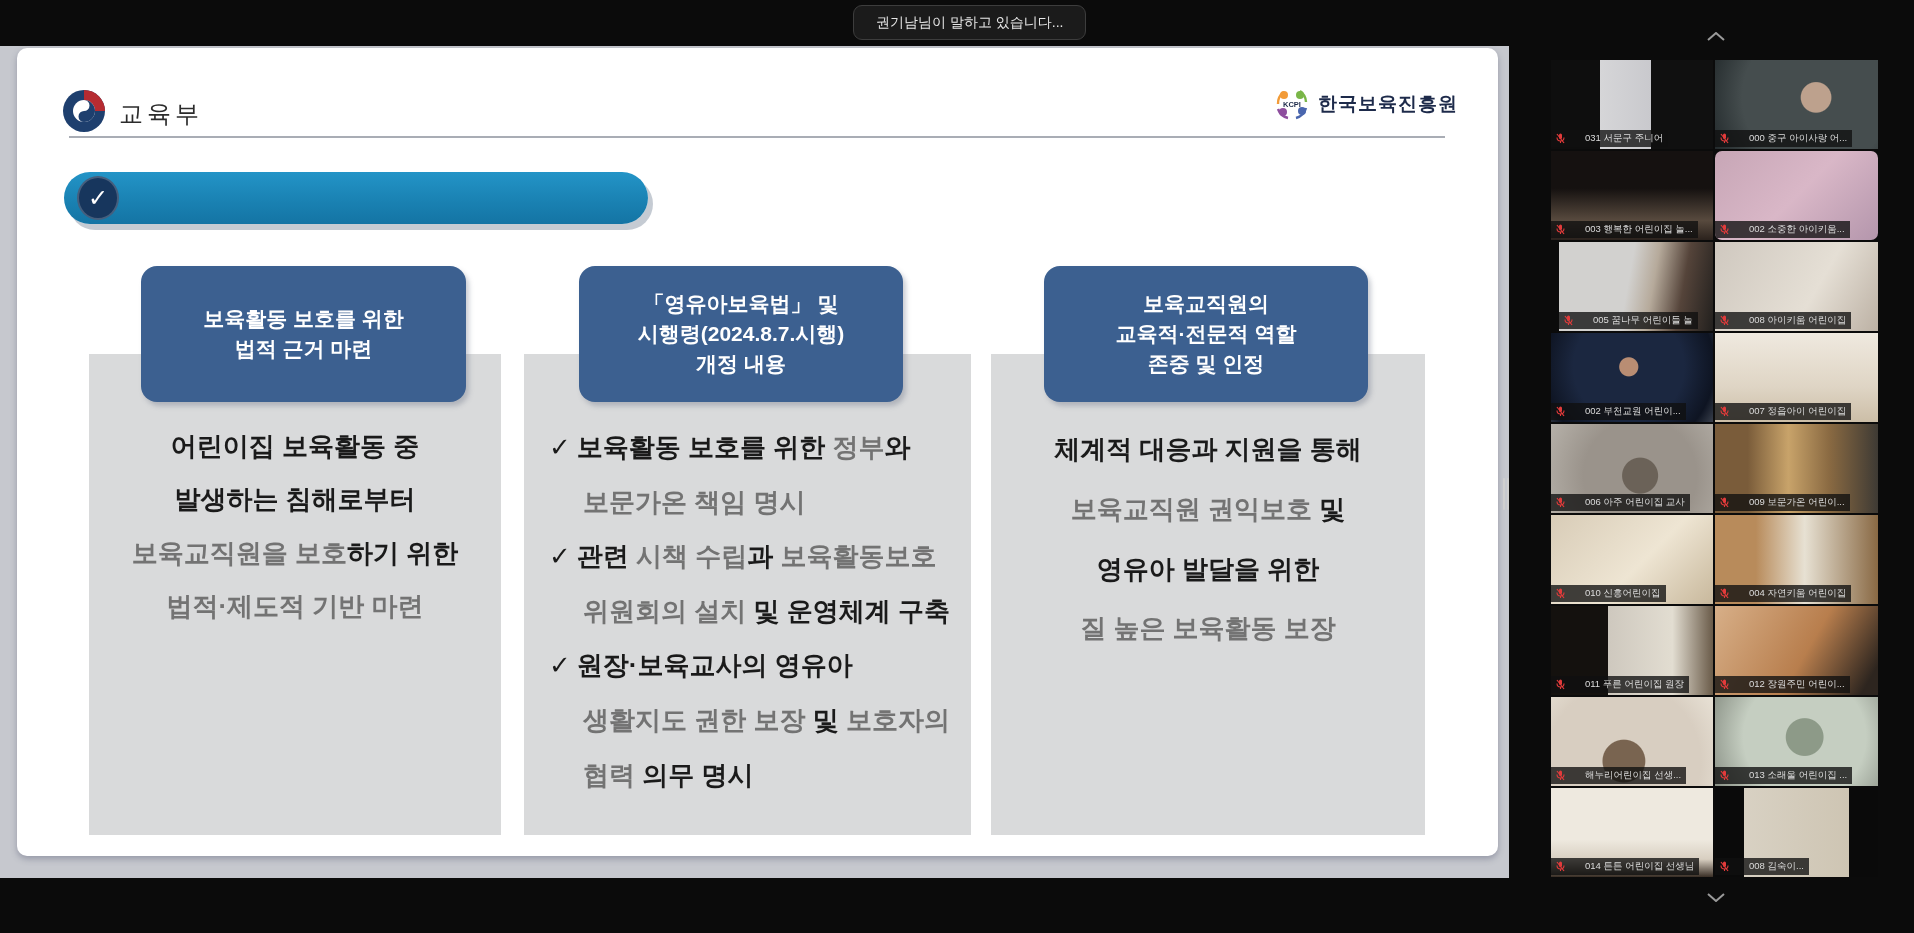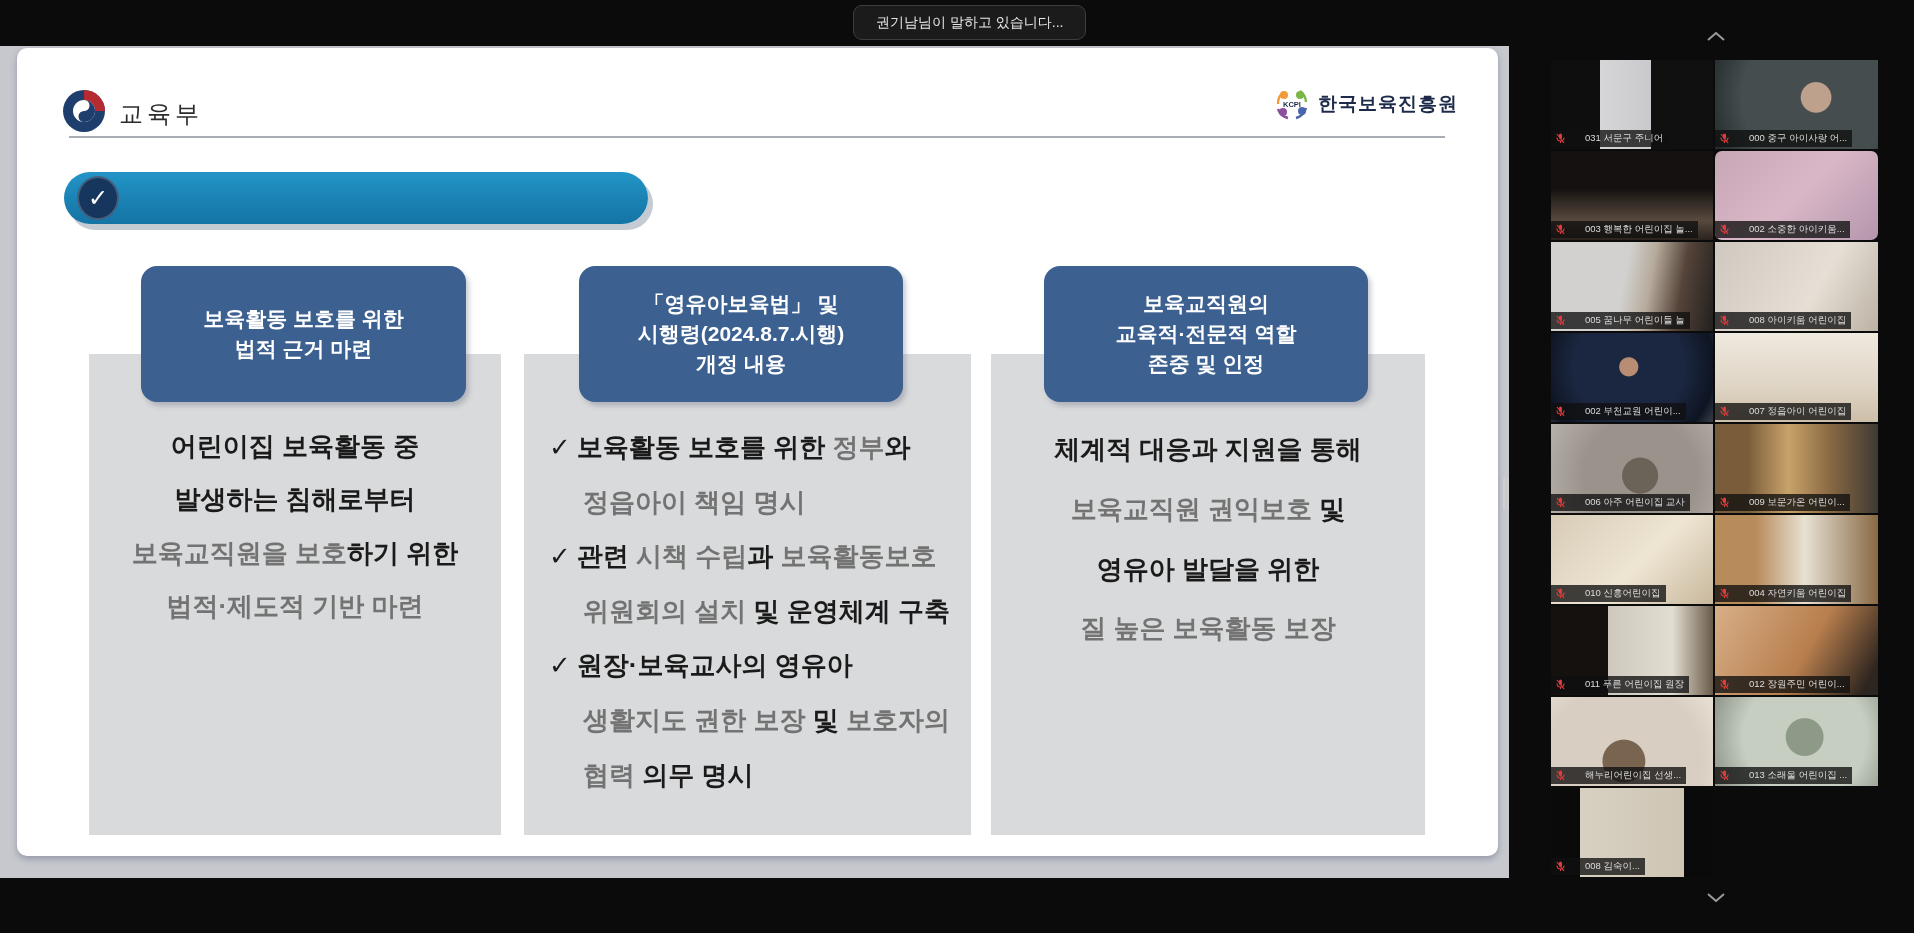--- a/index.html
+++ b/index.html
@@ -85,21 +85,21 @@
     padding:0 5px;box-sizing:border-box;
   }
   .namebar span{
     color:#dcdcdc;font-size:9.5px;white-space:nowrap;overflow:hidden;text-overflow:ellipsis;
   }
   
   .t0{background:linear-gradient(90deg,#0e0e0e 30%,#d6d6d8 30%,#c9c9cd 62%,#101010 62%);}
   .t1{background:radial-gradient(circle at 62% 42%,#bda18d 0 13%,#454d4e 14% 65%,#232a2c 100%);}
   .t2{background:linear-gradient(180deg,#151110 42%,#584a3e 78%,#2b221d 100%);}
   .t3{background:linear-gradient(135deg,#c7a6b6,#d9b7c7 50%,#b496ac);border-radius:7px;}
-  .t4{background:linear-gradient(100deg,#d2d1cf 45%,#b6aa9b 60%,#55443a 78%,#22201e);}
+  .t4{background:linear-gradient(100deg,#d2d1cf 45%,#b6aa9b 60%,#55443a 78%,#22201e);margin-left:8px;}
   .t5{background:linear-gradient(120deg,#cfc8bf,#e5dfd5 60%,#bcb1a4);}
   .t6{background:radial-gradient(circle at 48% 38%,#b98d73 0 9%,#1b2740 10% 55%,#0e1422 85%,#39404c 100%);}
   .t7{background:linear-gradient(180deg,#efe9df,#dfd5c5 60%,#ccbea7);}
   .t8{background:radial-gradient(circle at 55% 58%,#6b6258 0 17%,#9a938b 18% 55%,#b6b1a9 100%);}
   .t9{background:linear-gradient(90deg,#7a5c3a 20%,#c8a36a 45%,#8a6a42 70%,#3e3a34 100%);}
   .t10{background:linear-gradient(135deg,#d8ccb7,#eee5d3 55%,#c8b89c);}
   .t11{background:linear-gradient(90deg,#b88b5b 25%,#e7e1d3 55%,#896944 100%);}
   .t12{background:linear-gradient(90deg,#14110e 35%,#cec8be 35%,#e2ddd1 75%,#6a5b49 100%);}
   .t13{background:linear-gradient(120deg,#d7af88,#b87e4d 55%,#2d251f 92%);}
   .t14{background:radial-gradient(circle at 45% 72%,#796450 0 19%,#d8cec1 20% 70%,#e8e1d5 100%);}
@@ -165,21 +165,21 @@
         <div>존중 및 인정</div>
       </div>
     <div class="col-body body-1" id="body0">
         <div><span class="k">어린이집 보육활동 중</span></div>
         <div><span class="k">발생하는 침해로부터</span></div>
         <div><span class="r">보육교직원을 보호</span><span class="k">하기 위한</span></div>
         <div><span class="r">법적·제도적 기반 마련</span></div>
       </div>
     <div class="col-body body-2" id="body1">
         <div><span class="chk">✓</span><span class="k">보육활동 보호를 위한 </span><span class="r">정부</span><span class="k">와</span></div>
-        <div class="ind"><span class="r">정읍아이 책임 명시</span></div>
+        <div class="ind"><span class="r">보문가온 책임 명시</span></div>
         <div><span class="chk">✓</span><span class="k">관련 </span><span class="r">시책 수립</span><span class="k">과 </span><span class="r">보육활동보호</span></div>
         <div class="ind"><span class="r">위원회의 설치</span><span class="k"> 및 운영체계 구축</span></div>
         <div><span class="chk">✓</span><span class="k">원장·보육교사의 영유아</span></div>
         <div class="ind"><span class="r">생활지도 권한 보장</span><span class="k"> 및 </span><span class="r">보호자의</span></div>
         <div class="ind"><span class="r">협력</span><span class="k"> 의무 명시</span></div>
       </div>
     <div class="col-body body-3" id="body2">
         <div><span class="k">체계적 대응과 지원을 통해</span></div>
         <div><span class="r">보육교직원 권익보호</span><span class="k"> 및</span></div>
         <div><span class="k">영유아 발달을 위한</span></div>
@@ -369,20 +369,31 @@
       <div class="namebar">
         <svg width="9" height="11" viewBox="0 0 9 11">
           <rect x="3" y="0.5" width="3" height="5.5" rx="1.5" fill="#e23b3b"></rect>
           <path d="M1 4.5 a3.5 3.5 0 0 0 7 0" fill="none" stroke="#e23b3b" stroke-width="1.1"></path>
           <line x1="4.5" y1="8" x2="4.5" y2="10" stroke="#e23b3b" stroke-width="1.1"></line>
           <line x1="1" y1="1" x2="8" y2="10" stroke="#e23b3b" stroke-width="1.2"></line>
         </svg>
         <span>013 소래울 어린이집 ...</span>
       </div>
     </div>
+    <div class="tile t16">
+      <div class="namebar">
+        <svg width="9" height="11" viewBox="0 0 9 11">
+          <rect x="3" y="0.5" width="3" height="5.5" rx="1.5" fill="#e23b3b"></rect>
+          <path d="M1 4.5 a3.5 3.5 0 0 0 7 0" fill="none" stroke="#e23b3b" stroke-width="1.1"></path>
+          <line x1="4.5" y1="8" x2="4.5" y2="10" stroke="#e23b3b" stroke-width="1.1"></line>
+          <line x1="1" y1="1" x2="8" y2="10" stroke="#e23b3b" stroke-width="1.2"></line>
+        </svg>
+        <span>014 튼튼 어린이집 선생님</span>
+      </div>
+    </div>
     <div class="tile t17">
       <div class="namebar">
         <svg width="9" height="11" viewBox="0 0 9 11">
           <rect x="3" y="0.5" width="3" height="5.5" rx="1.5" fill="#e23b3b"></rect>
           <path d="M1 4.5 a3.5 3.5 0 0 0 7 0" fill="none" stroke="#e23b3b" stroke-width="1.1"></path>
           <line x1="4.5" y1="8" x2="4.5" y2="10" stroke="#e23b3b" stroke-width="1.1"></line>
           <line x1="1" y1="1" x2="8" y2="10" stroke="#e23b3b" stroke-width="1.2"></line>
         </svg>
         <span>008 김숙이...</span>
       </div>

